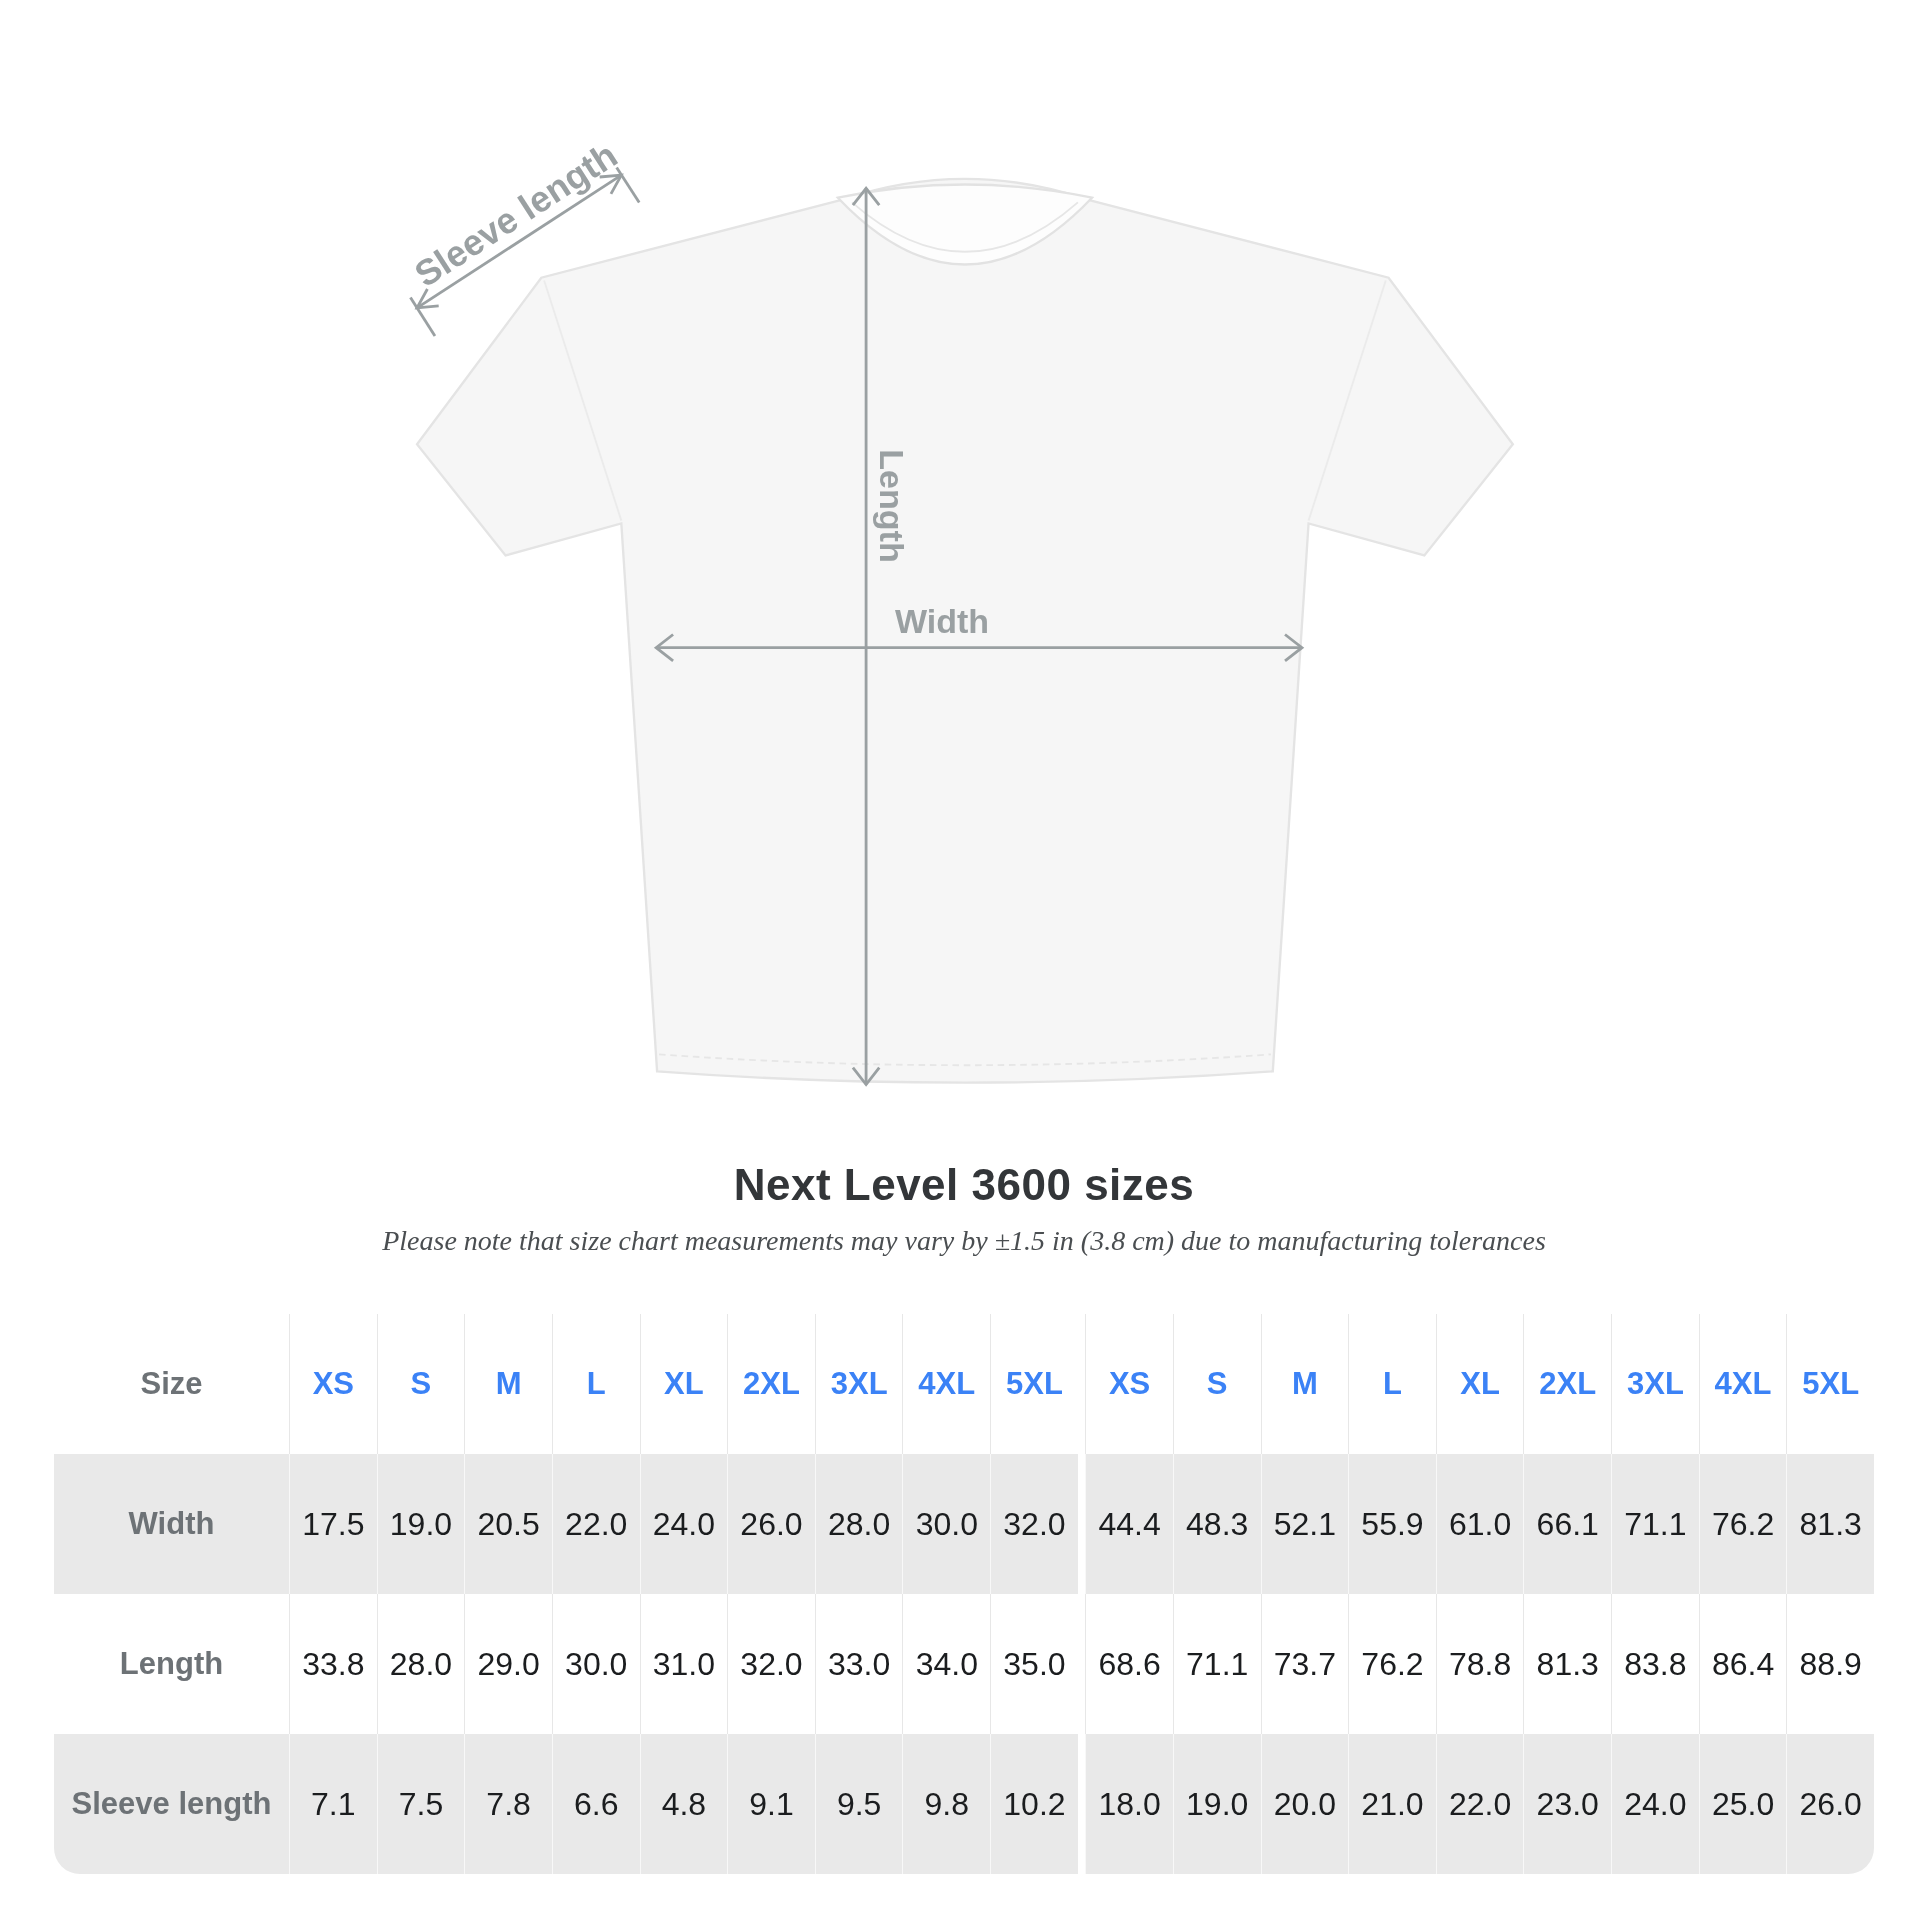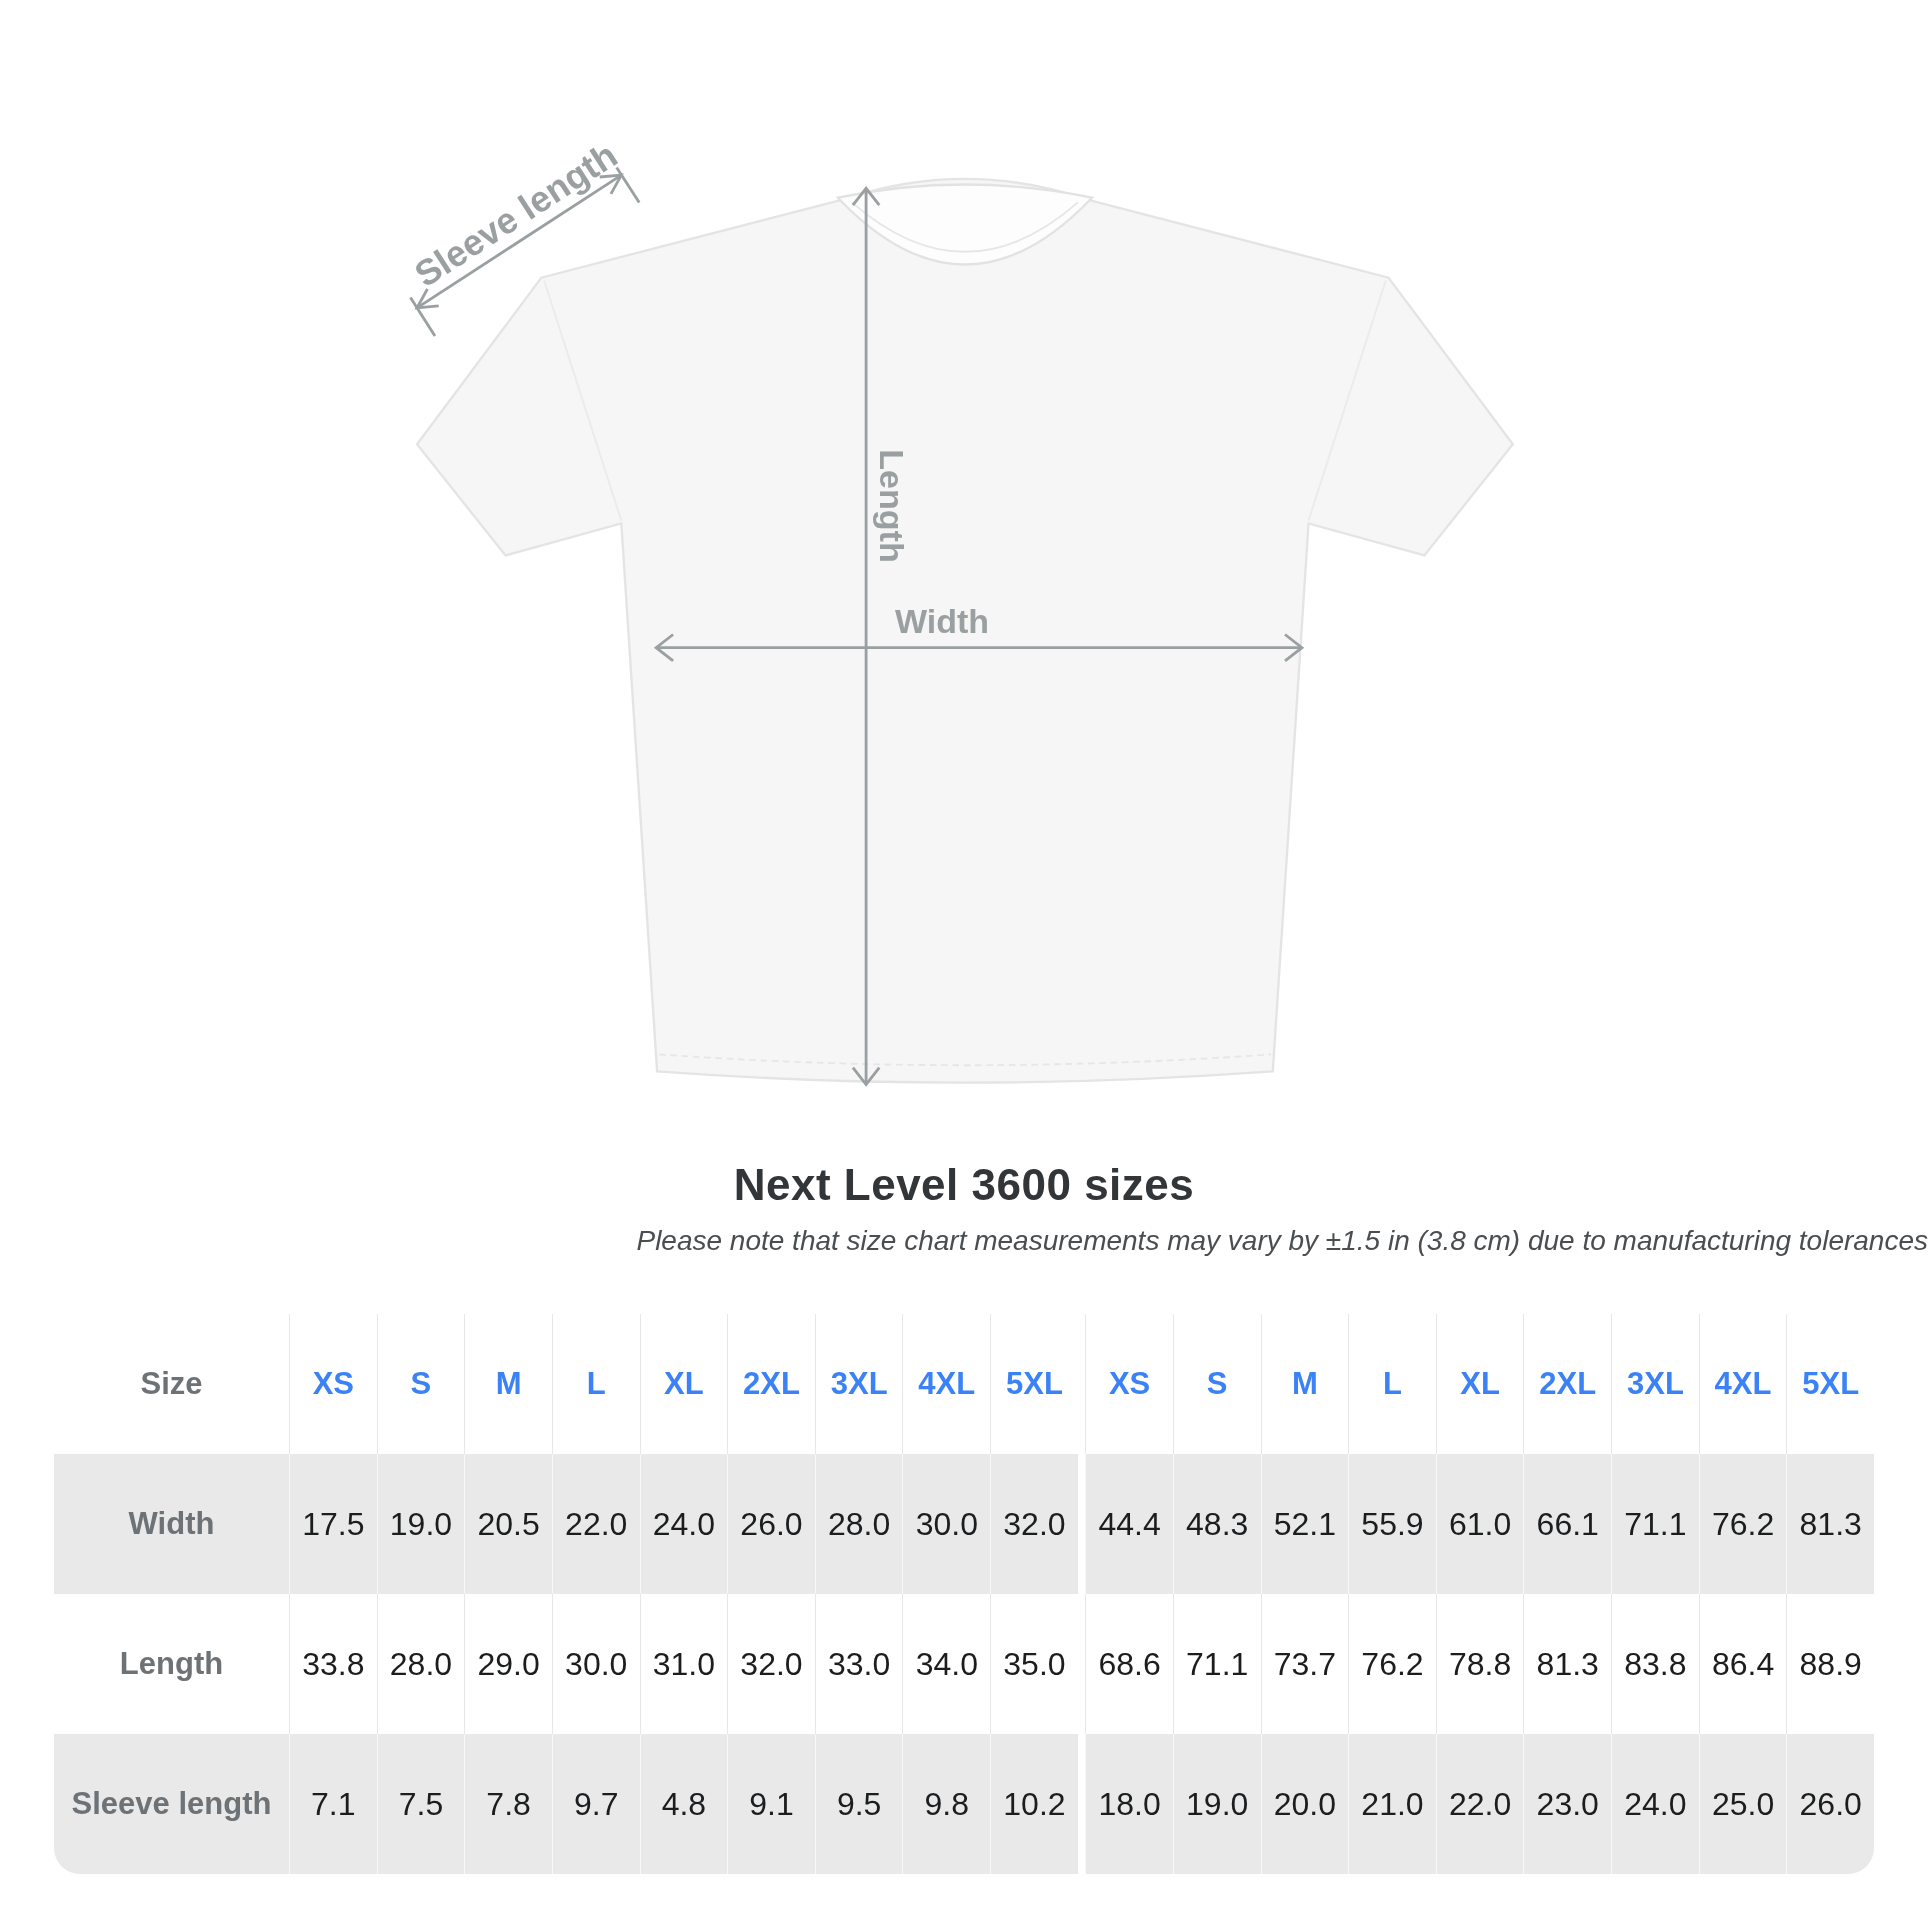--- a/index.html
+++ b/index.html
@@ -15,22 +15,22 @@
   }
   .label-sleeve{left:516px;top:215px;font-size:36px;transform:translate(-50%,-50%) rotate(-33deg);}
   .label-length{left:891px;top:506px;font-size:34px;transform:translate(-50%,-50%) rotate(90deg);}
   .label-width{left:942px;top:621px;font-size:34px;transform:translate(-50%,-50%);}
   
   .chart-title{
     position:absolute;left:0;top:1160px;width:100%;text-align:center;
     font-size:44px;font-weight:bold;color:#333639;letter-spacing:0.5px;
   }
   .chart-note{
-    position:absolute;left:0;top:1225px;width:100%;text-align:right;
-    font-size:28px;font-style:italic;color:#4a4e51;
+    position:absolute;left:0;top:1225px;width:100%;text-align:center;
+    font-size:28px;font-style:italic;color:#4a4e51;font-family:Liberation Serif, serif;
   }
   
   .size-table{
     position:absolute;left:54px;top:1314px;width:1820px;height:560px;
     border-radius:26px;overflow:hidden;background:#ffffff;
   }
   .unit-band{position:relative;height:127px;background:#e9e9e9;}
   .unit-group{position:absolute;top:13px;text-align:center;transform:translateX(-50%);}
   .unit-group-imperial{left:541px;}
   .unit-group-metric{left:1409px;}
@@ -166,21 +166,21 @@
       <div class="cell vcell dcell">81.3</div>
       <div class="cell vcell dcell">83.8</div>
       <div class="cell vcell dcell">86.4</div>
       <div class="cell vcell dcell">88.9</div>
     </div>
   <div class="trow gray">
       <div class="cell lcell">Sleeve length</div>
       <div class="cell vcell dcell">7.1</div>
       <div class="cell vcell dcell">7.5</div>
       <div class="cell vcell dcell">7.8</div>
-      <div class="cell vcell dcell">9.7</div>
+      <div class="cell vcell dcell">6.6</div>
       <div class="cell vcell dcell">4.8</div>
       <div class="cell vcell dcell">9.1</div>
       <div class="cell vcell dcell">9.5</div>
       <div class="cell vcell dcell">9.8</div>
       <div class="cell vcell dcell">10.2</div>
       <div class="cell gapcell"></div>
       <div class="cell vcell dcell">18.0</div>
       <div class="cell vcell dcell">19.0</div>
       <div class="cell vcell dcell">20.0</div>
       <div class="cell vcell dcell">21.0</div>

